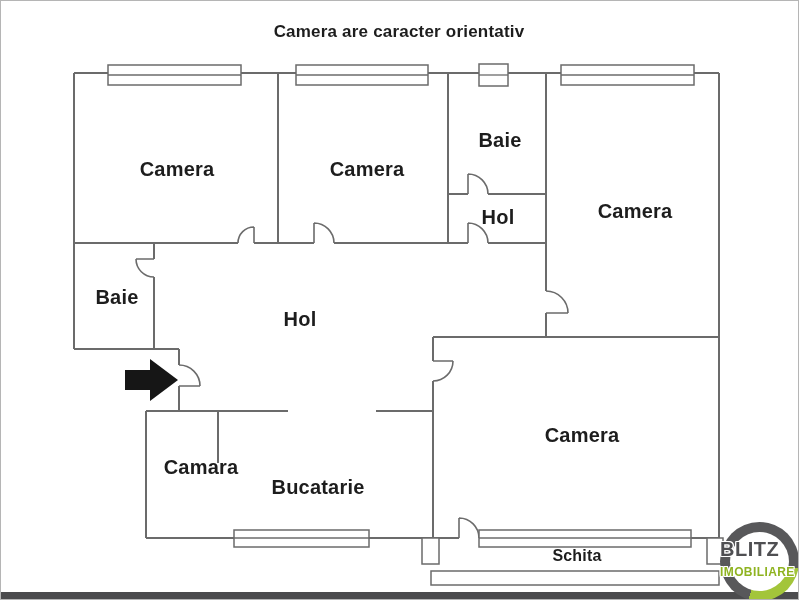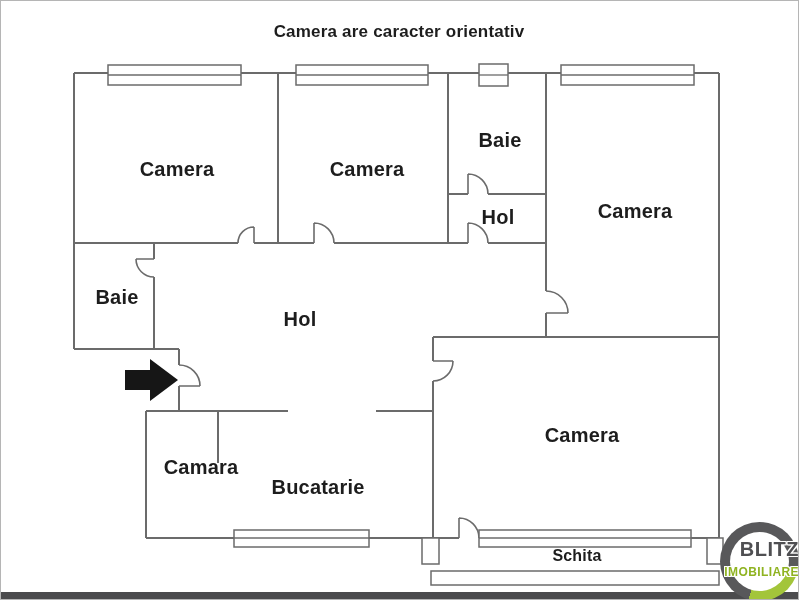--- a/index.html
+++ b/index.html
@@ -53,21 +53,21 @@
       var(--accent) 100deg 196deg,
       var(--ring) 196deg 360deg);
   }
   .logo-inner {
     position:absolute; inset:10px; border-radius:50%;
     background:#ffffff;
   }
   .logo-text {
     position:absolute; inset:0; z-index:1;
     display:flex; flex-direction:column;
-    align-items:flex-end; justify-content:center;
+    align-items:flex-start; justify-content:center;
     line-height:1; padding-bottom:6px;
   }
   .logo-brand {
     font-size:20px; font-weight:bold; color:#4f4f52;
     letter-spacing:0.5px;
     text-shadow:-1px -1px 0 #fff, 1px -1px 0 #fff, -1px 1px 0 #fff,
                  1px 1px 0 #fff, 0 -1px 0 #fff, 0 1px 0 #fff,
                 -1px 0 0 #fff, 1px 0 0 #fff;
   }
   .logo-tagline {

